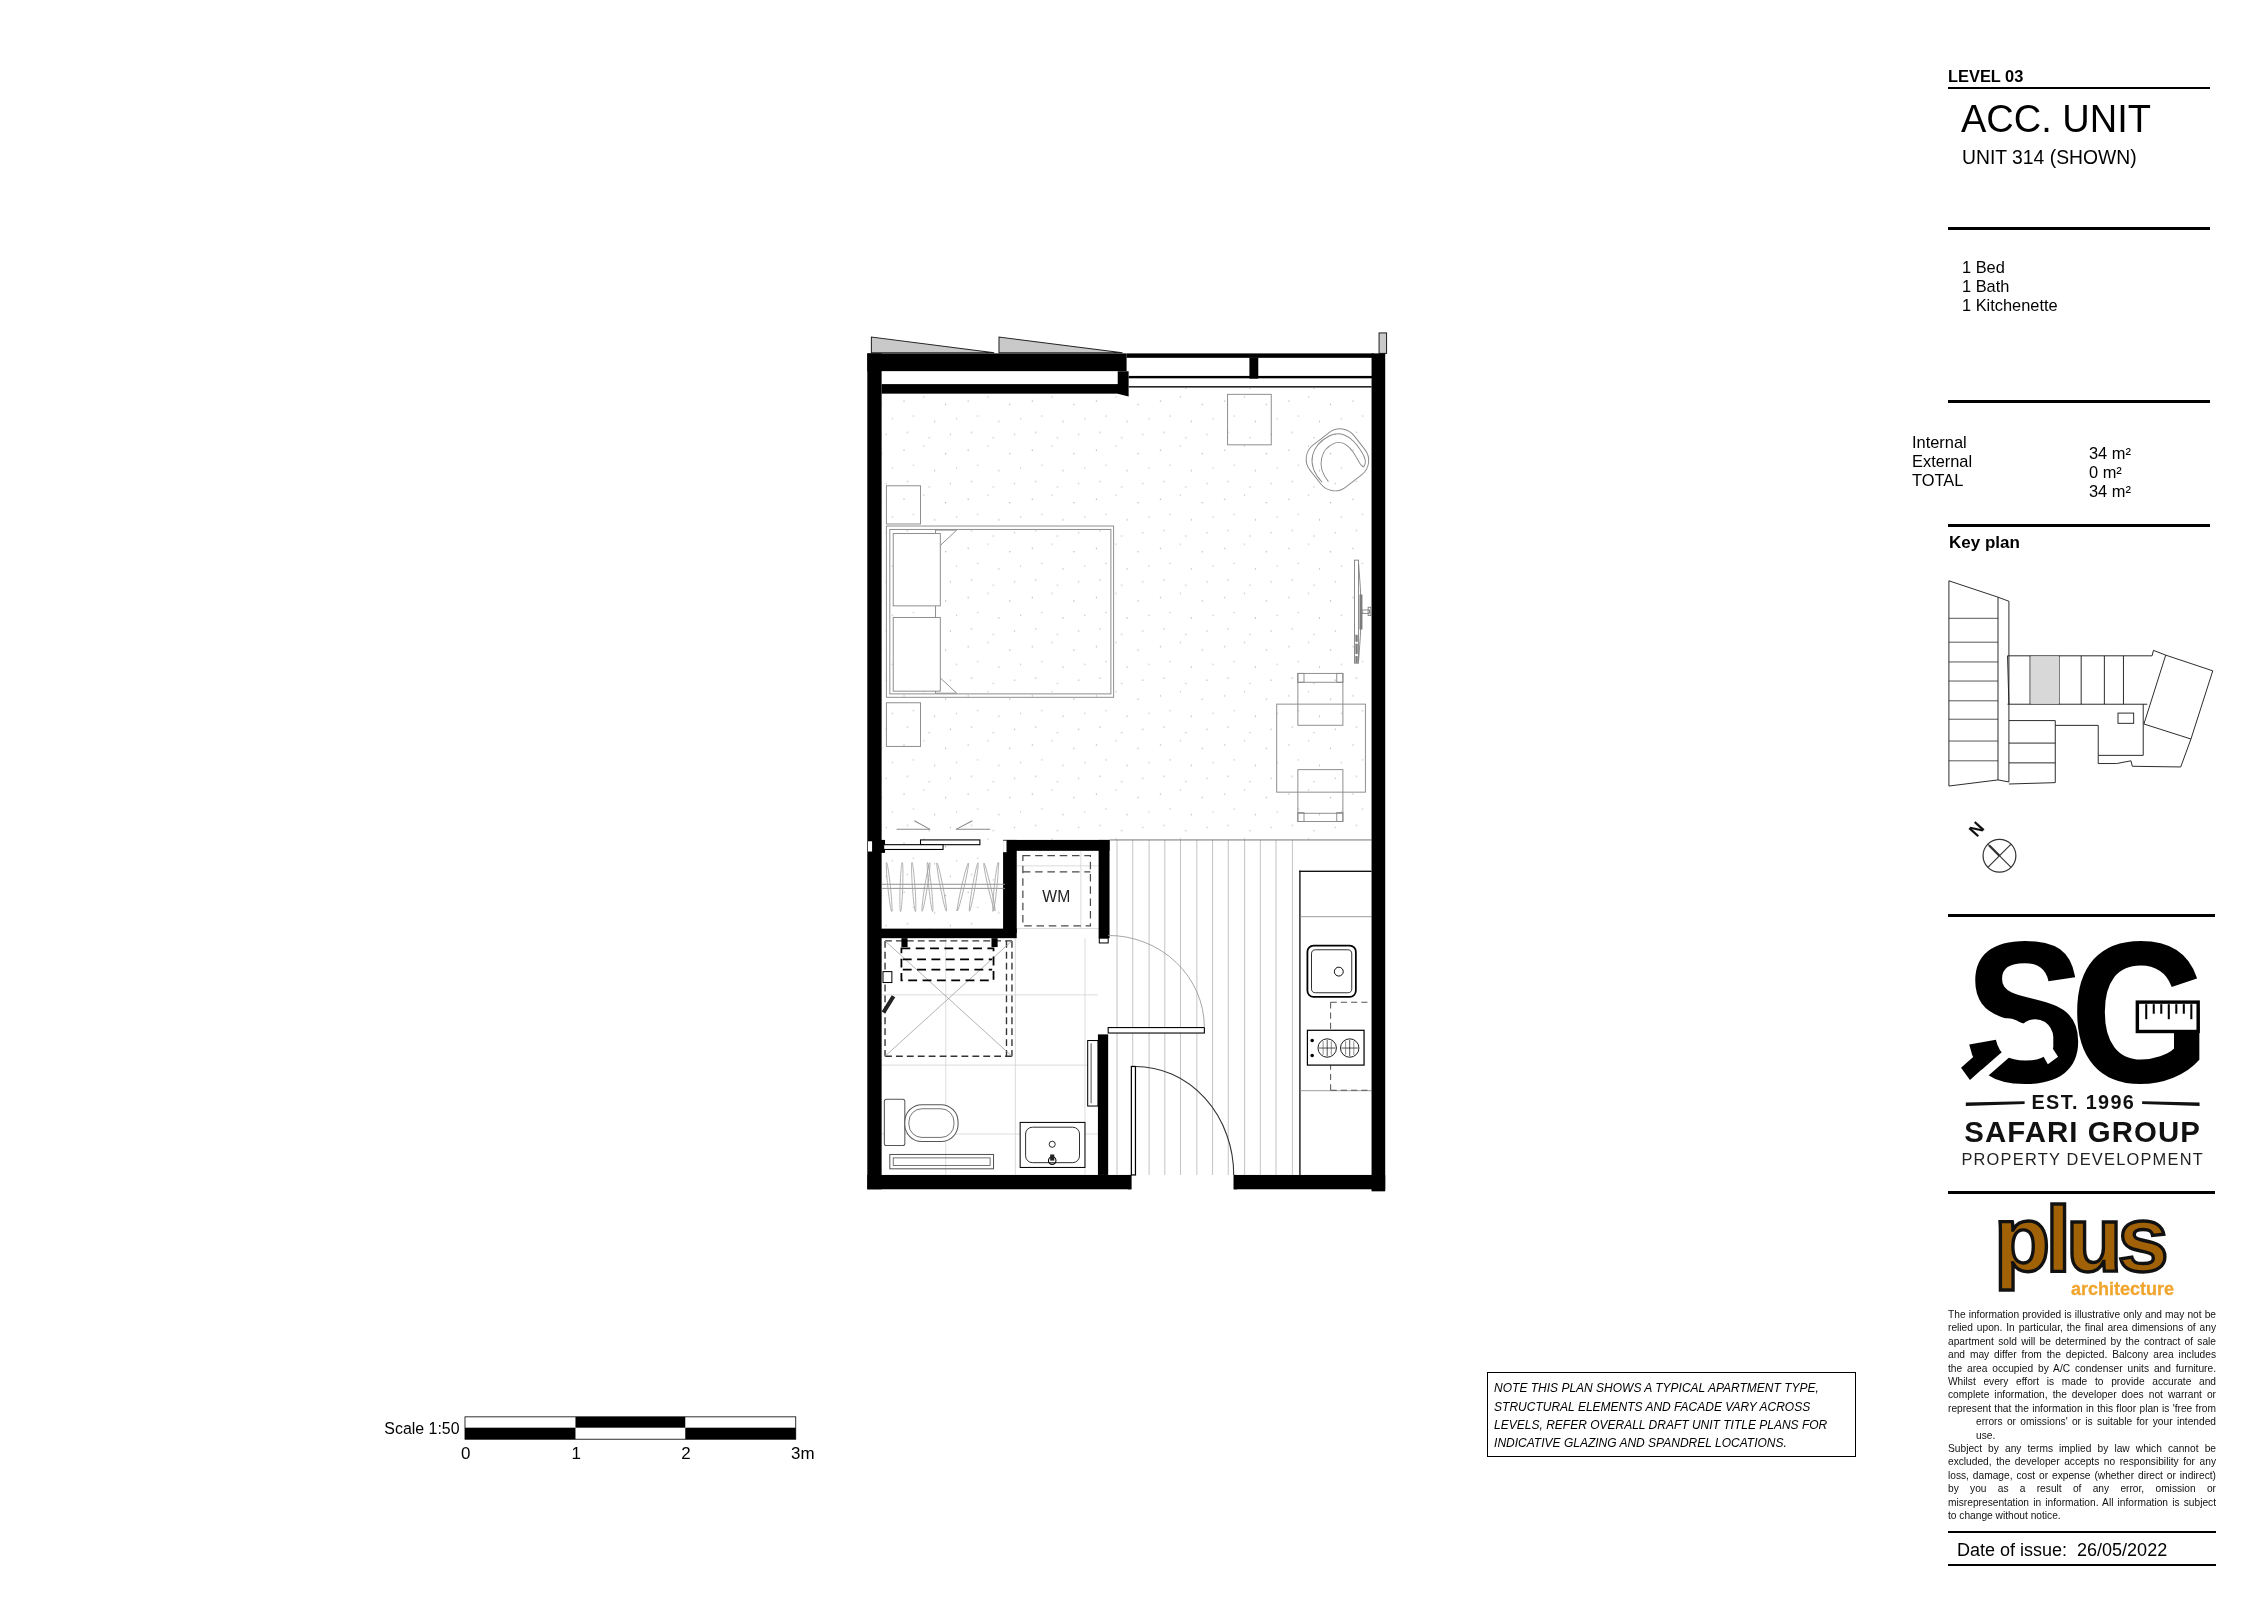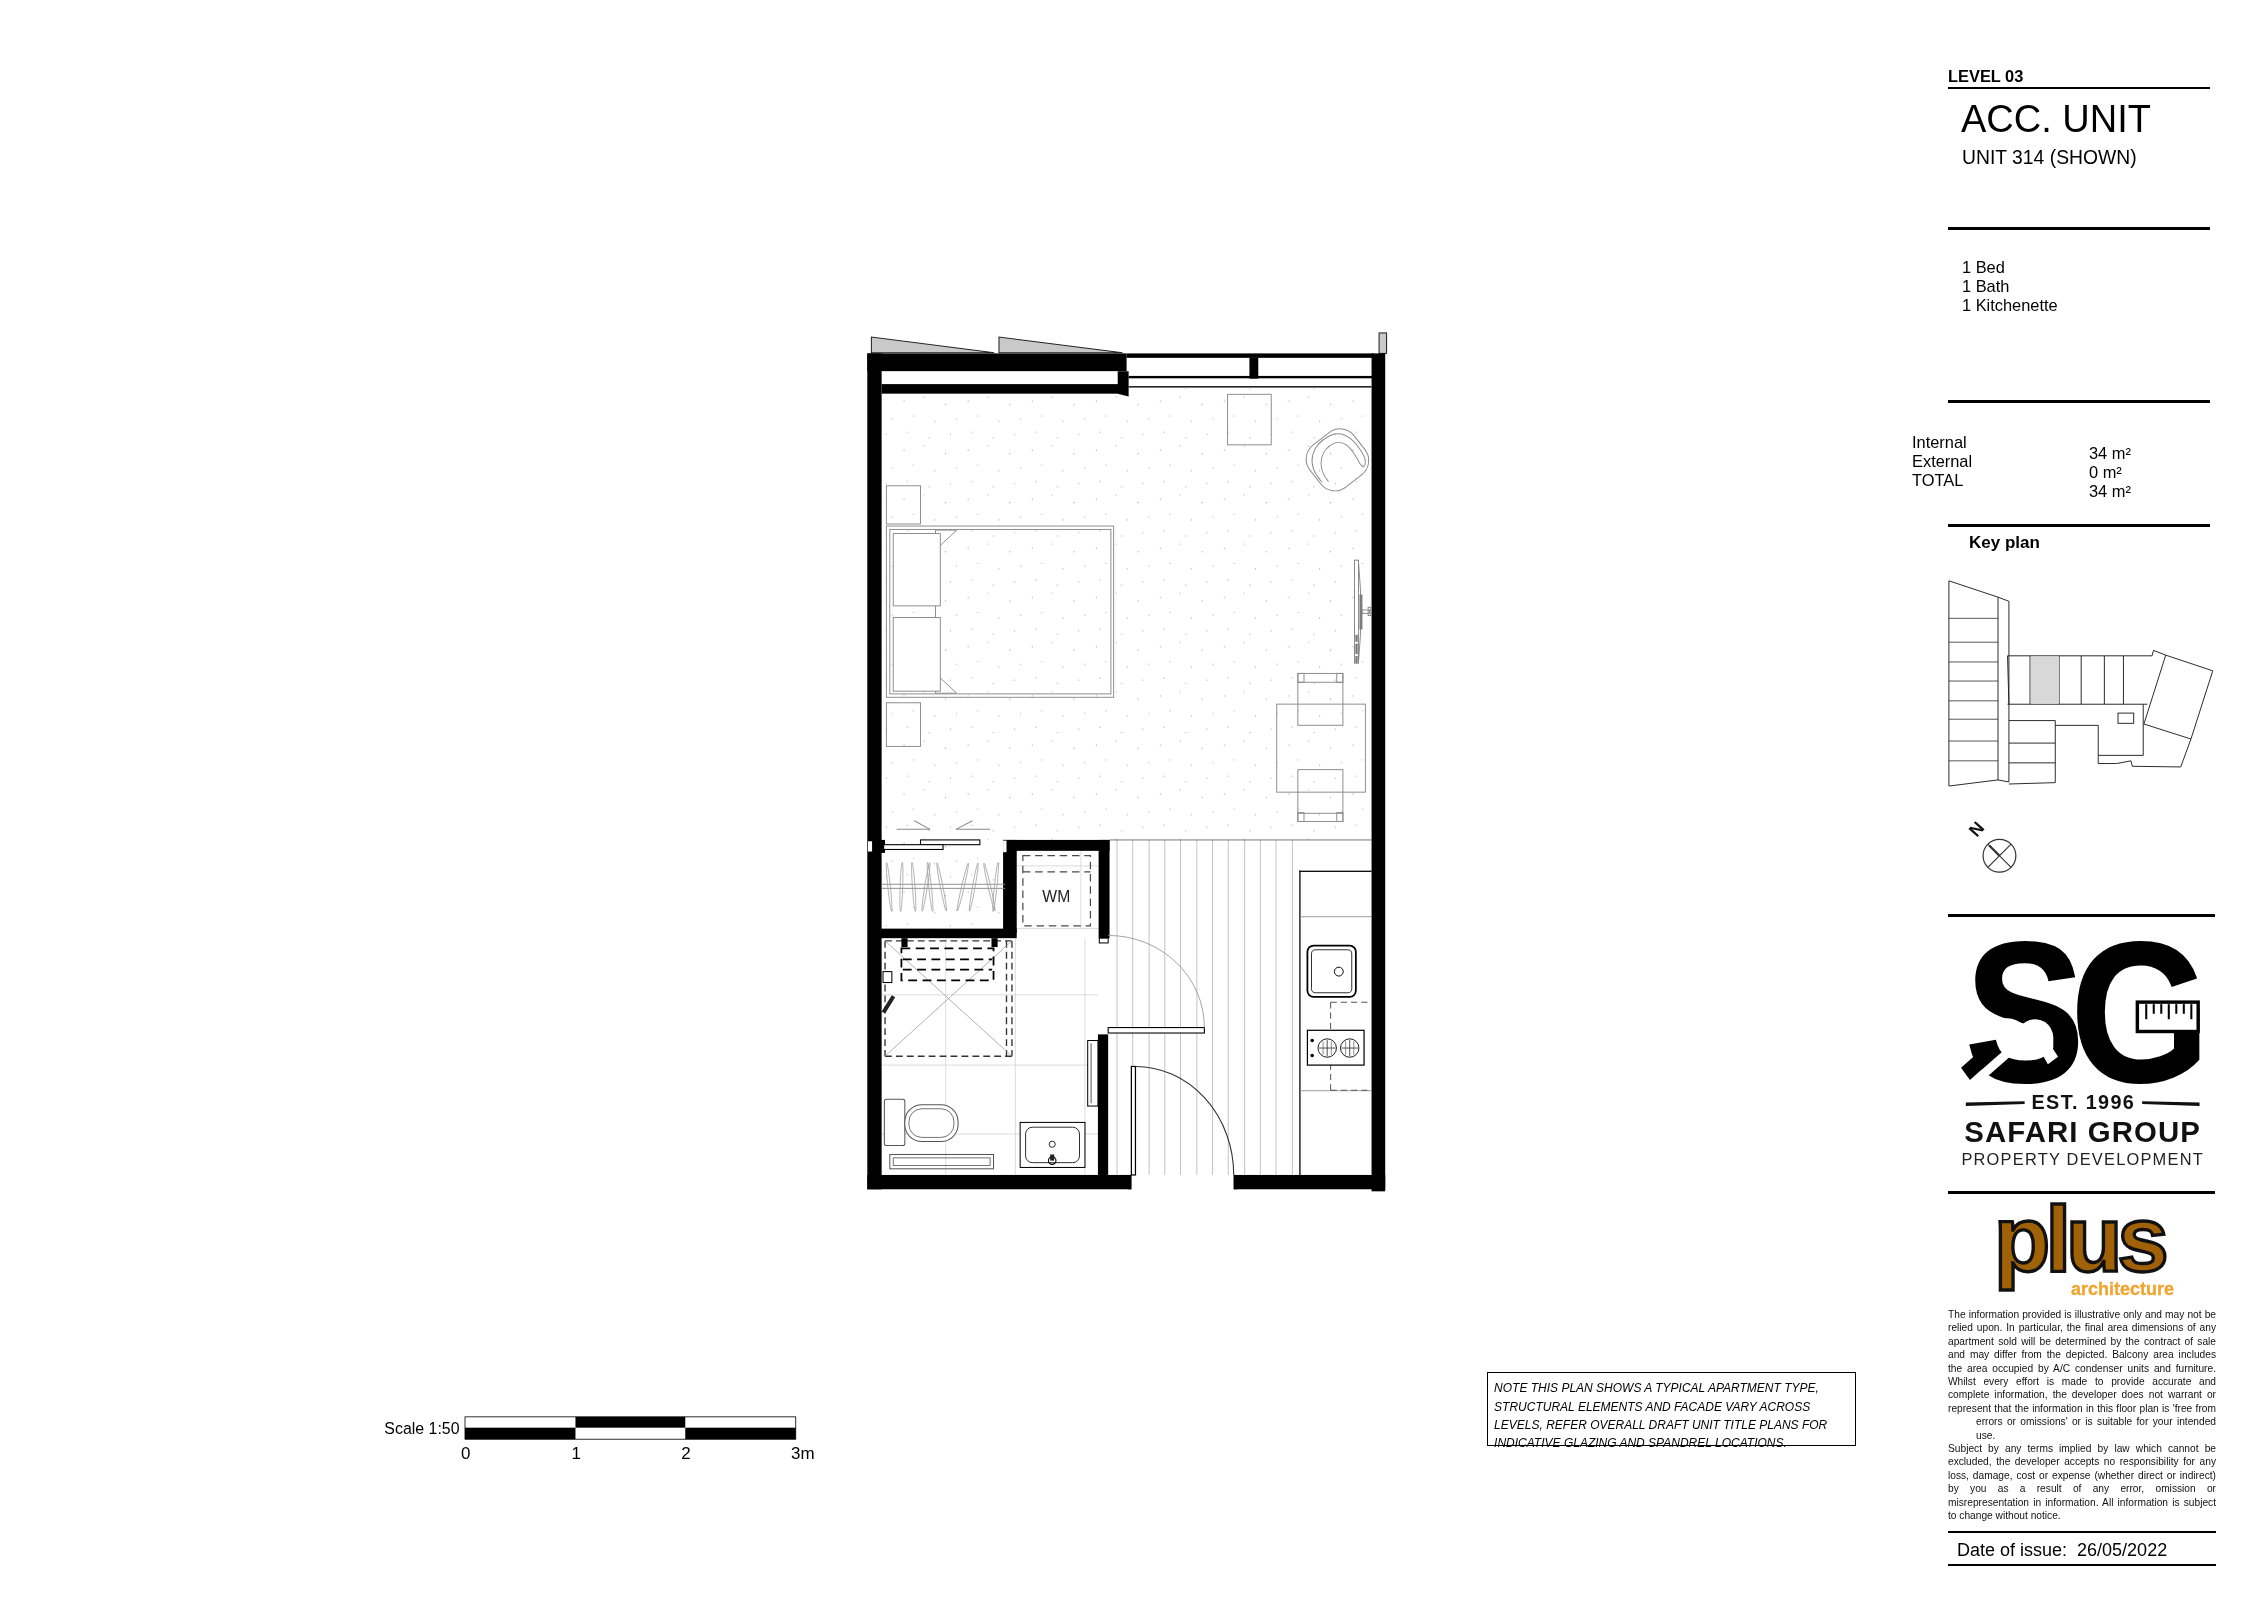--- a/index.html
+++ b/index.html
@@ -292,40 +292,40 @@
   </g>
   <rect x="139" y="32" width="163" height="17" fill="#000"></rect>
   <rect x="302" y="16" width="162" height="16" fill="#000"></rect>
   <rect x="464" y="32" width="163" height="17" fill="#000"></rect>
   <text x="133" y="78" font-size="25" fill="#000">0</text>
   <text x="296" y="78" font-size="25" fill="#000">1</text>
   <text x="458" y="78" font-size="25" fill="#000">2</text>
   <text x="620" y="78" font-size="25" fill="#000">3m</text>
 </svg>
 
-<div class="abs" style="left:1487px;top:1372px;width:369px;height:74px;border:1.4px solid #000;box-sizing:border-box;">
+<div class="abs" style="left:1487px;top:1372px;width:369px;height:85px;border:1.4px solid #000;box-sizing:border-box;">
   <div style="margin:6.1px 0 0 6.1px;font-style:italic;font-size:12px;line-height:18.4px;letter-spacing:0px;">NOTE THIS PLAN SHOWS A TYPICAL APARTMENT TYPE, STRUCTURAL ELEMENTS AND FACADE VARY ACROSS LEVELS, REFER OVERALL DRAFT UNIT TITLE PLANS FOR INDICATIVE GLAZING AND SPANDREL LOCATIONS.</div>
 </div>
 
 <div class="abs" style="left:1948px;top:67px;font-size:16.4px;font-weight:bold;">LEVEL 03</div>
 <div class="hline" style="left:1948px;top:87px;width:262px;height:2.4px;"></div>
 
 <div class="abs" style="left:1961px;top:98px;font-size:38px;">ACC. UNIT</div>
 
 <div class="abs" style="left:1962px;top:145px;font-size:21px;transform:scaleX(0.92);transform-origin:0 0;">UNIT 314 (SHOWN)</div>
 <div class="hline" style="left:1948px;top:227px;width:262px;height:2.7px;"></div>
 
 <div class="abs" style="left:1962px;top:258px;font-size:16.4px;line-height:19px;">1 Bed<br>1 Bath<br>1 Kitchenette</div>
 <div class="hline" style="left:1948px;top:400px;width:262px;height:2.7px;"></div>
 
 <div class="abs" style="left:1912px;top:433px;font-size:16.4px;line-height:19px;">Internal<br>External<br>TOTAL</div>
 <div class="abs" style="left:2089px;top:444px;font-size:16.4px;line-height:19px;">34 m²<br>0 m²<br>34 m²</div>
 <div class="hline" style="left:1948px;top:524px;width:262px;height:2.7px;"></div>
 
-<div class="abs" style="left:1949px;top:533px;font-size:17px;font-weight:bold;margin-left:20px;">Key plan</div>
+<div class="abs" style="left:1949px;top:533px;font-size:17px;font-weight:bold;">Key plan</div>
 
 <svg class="abs" style="left:1939px;top:574px;" width="328" height="225" viewBox="2840 840 480 330">
   <g stroke="#222" stroke-width="1.4" fill="none">
 
     <polygon points="2854,850 2926,874 2926,1142 2854,1151"></polygon>
     <g stroke-width="1.1">
       <line x1="2854" y1="905" x2="2926" y2="905"></line>
       <line x1="2854" y1="940" x2="2926" y2="940"></line>
       <line x1="2854" y1="969" x2="2926" y2="969"></line>
       <line x1="2854" y1="997" x2="2926" y2="997"></line>

